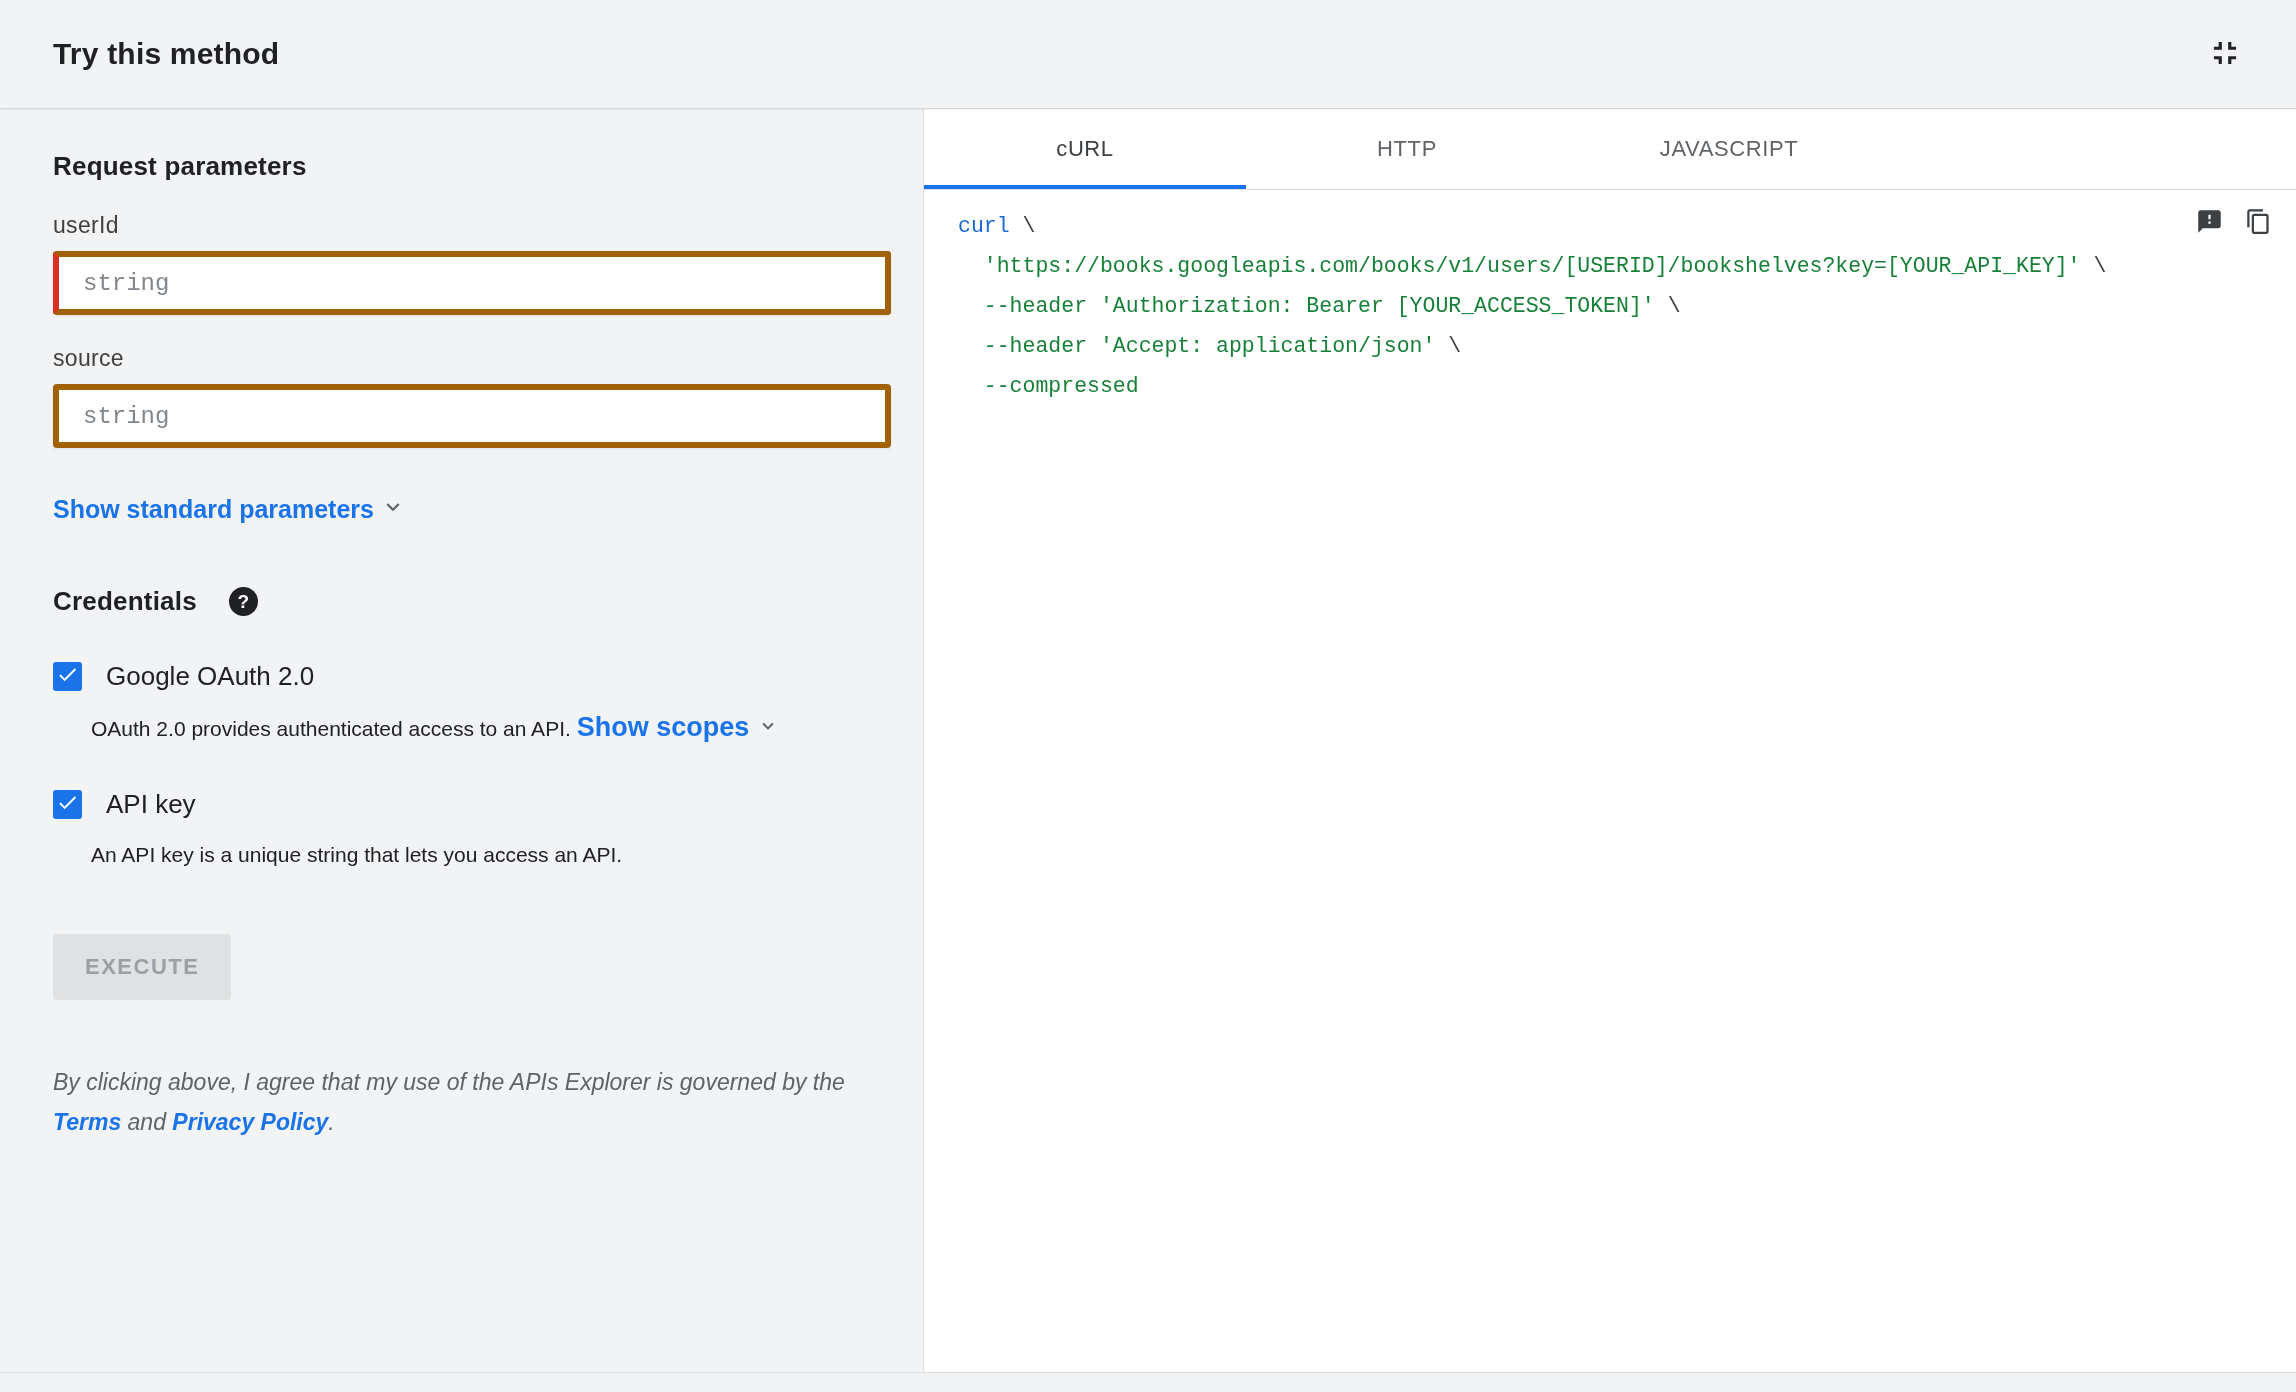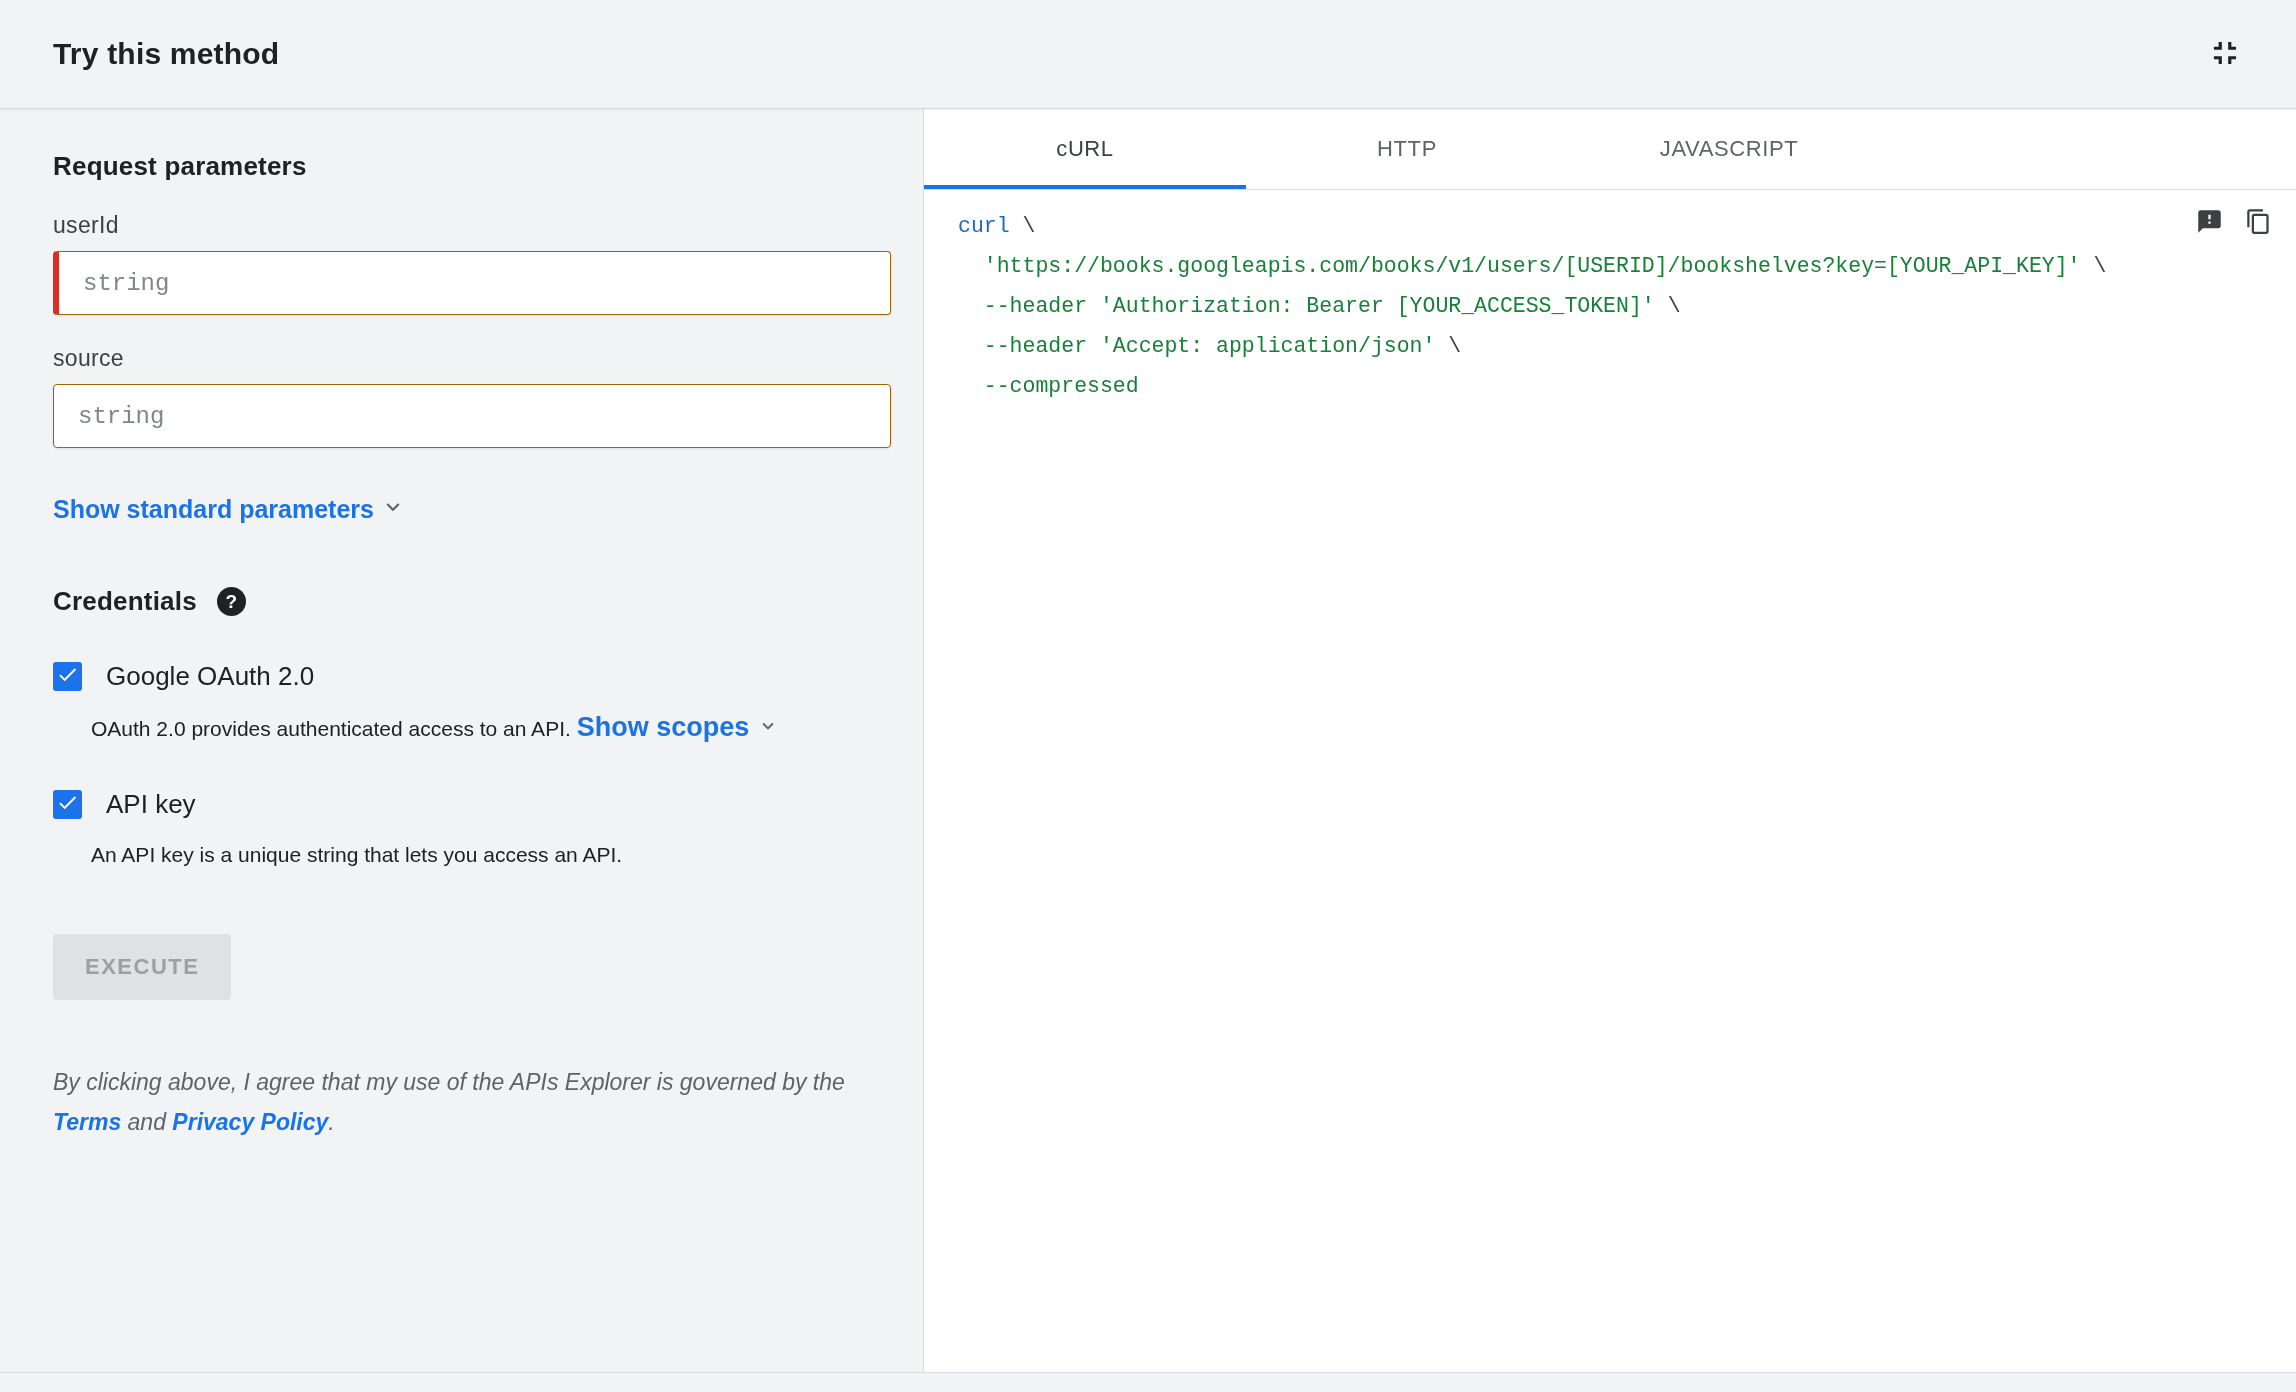--- a/index.html
+++ b/index.html
@@ -32,33 +32,33 @@
     width: 924px; flex: 0 0 924px;
     background: #f1f3f4;
     border-right: 1px solid #dadce0;
     padding: 42px 32px 0 53px;
   }
   .section-title { font-size: 26px; font-weight: 700; color: #202124; letter-spacing: 0.2px; }
   .field { margin-top: 30px; }
   .field-label { font-size: 23px; color: #404040; letter-spacing: 0.3px; }
   .field input {
     display: block; margin-top: 12px; width: 100%; height: 64px;
-    background: #ffffff; border: 1px solid #a16207; border-radius: 4px;
+    background: #ffffff; border: 6px solid #a16207; border-radius: 4px;
     box-shadow: 0 1px 3px rgba(0,0,0,0.08);
     font-family: "Liberation Mono", "DejaVu Sans Mono", monospace;
     font-size: 24px; color: #202124; padding: 0 24px;
   }
   .field input::placeholder { color: #80868b; }
   .field.required input { border-left: 6px solid #d93025; }
 
   .link-row { margin-top: 46px; display: flex; align-items: center; gap: 6px; }
   .blue-link { color: #1a73e8; text-decoration: none; cursor: pointer; font-weight: bold; }
   .link-row .blue-link { font-size: 25px; }
 
-  .creds-title-row { margin-top: 62px; display: flex; align-items: center; gap: 20px; }
+  .creds-title-row { margin-top: 62px; display: flex; align-items: center; gap: 32px; }
   .help-circle {
     width: 29px; height: 29px; border-radius: 50%; background: #202124; color: #ffffff;
     display: inline-flex; align-items: center; justify-content: center;
     font-size: 19px; font-weight: 700; cursor: pointer;
   }
 
   .check-row { margin-top: 44px; display: flex; align-items: center; gap: 24px; }
   .checkbox {
     width: 29px; height: 29px; border-radius: 3px; background: #1a73e8;
     display: inline-flex; align-items: center; justify-content: center; cursor: pointer; flex: 0 0 29px;

